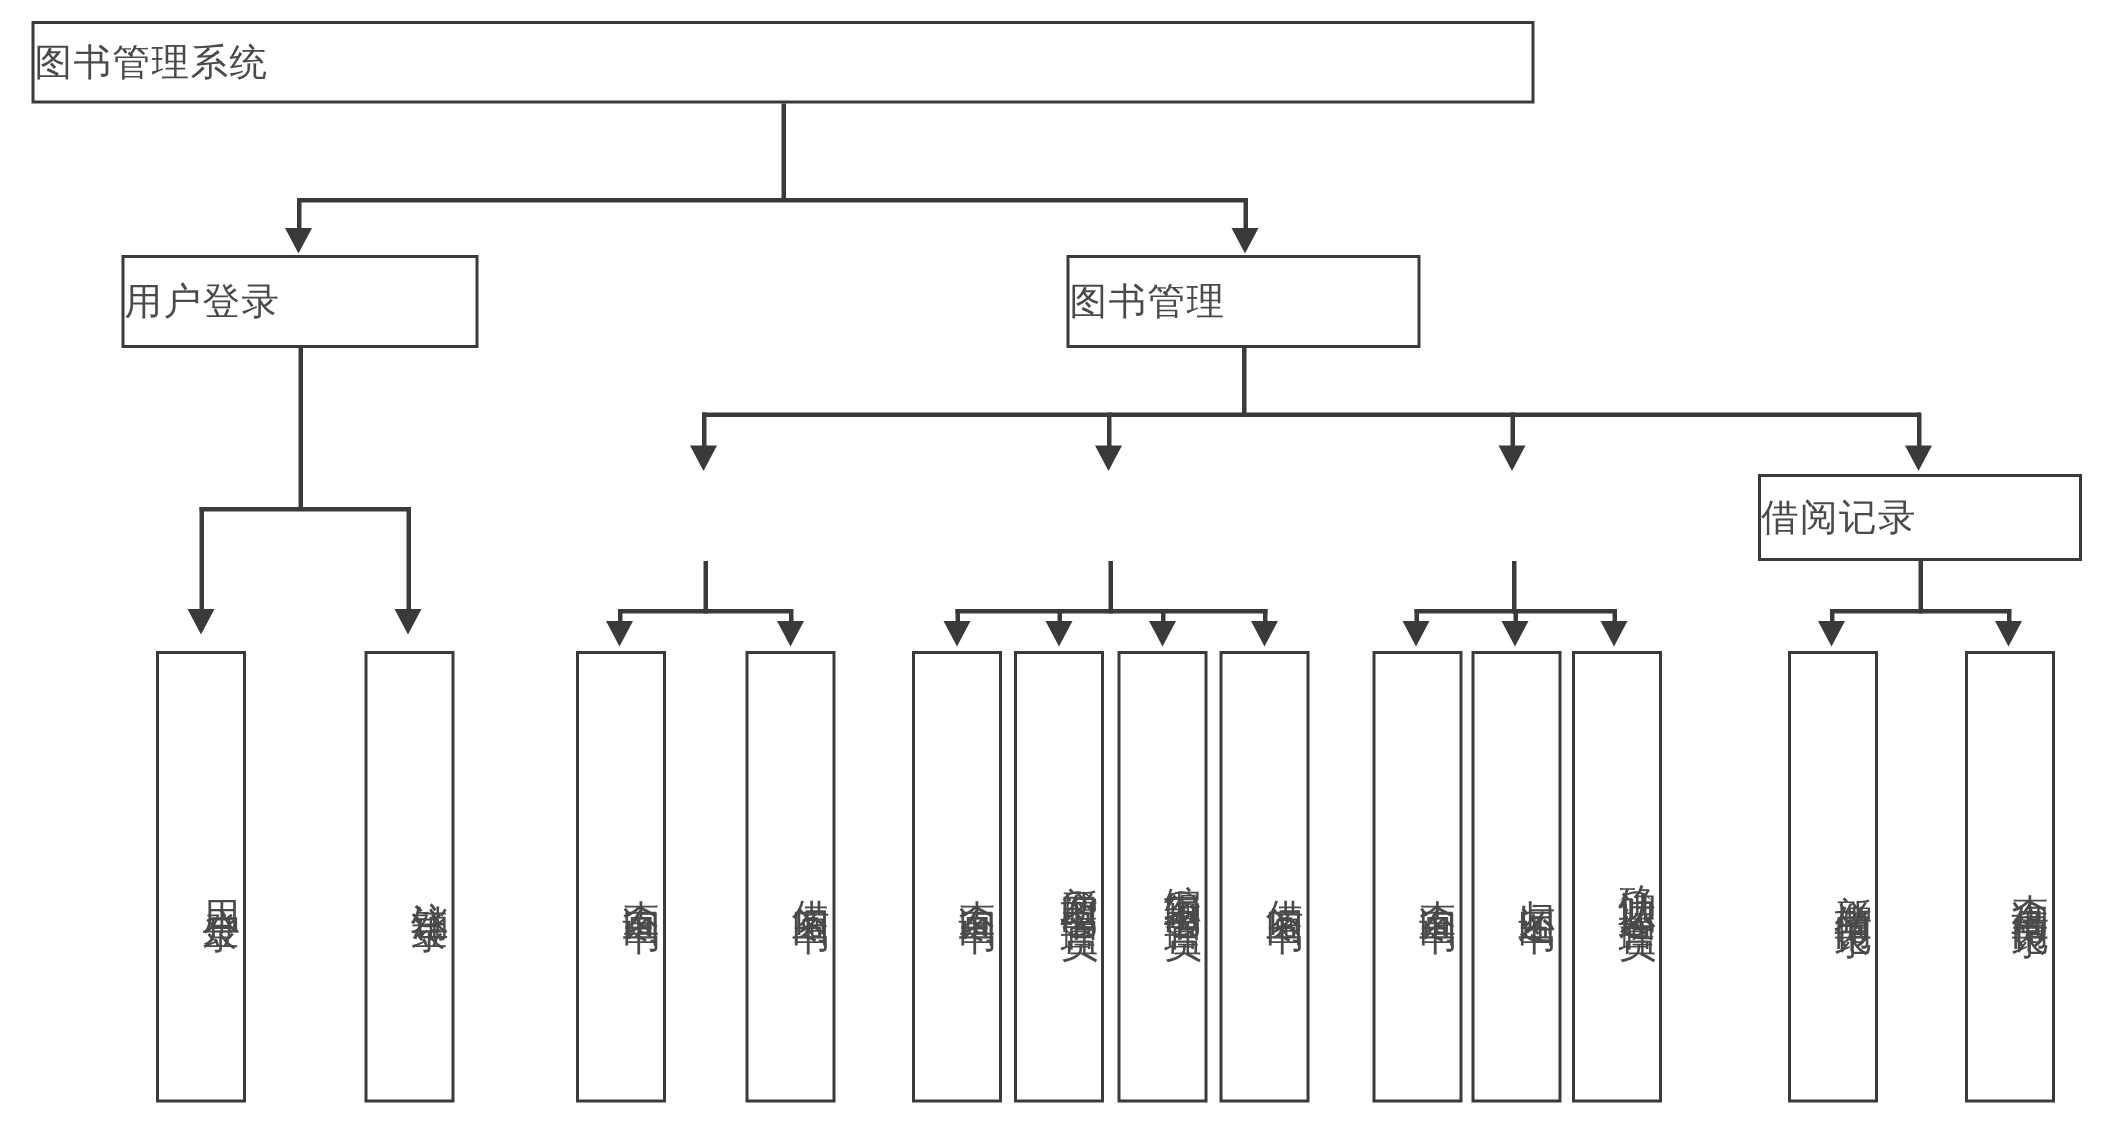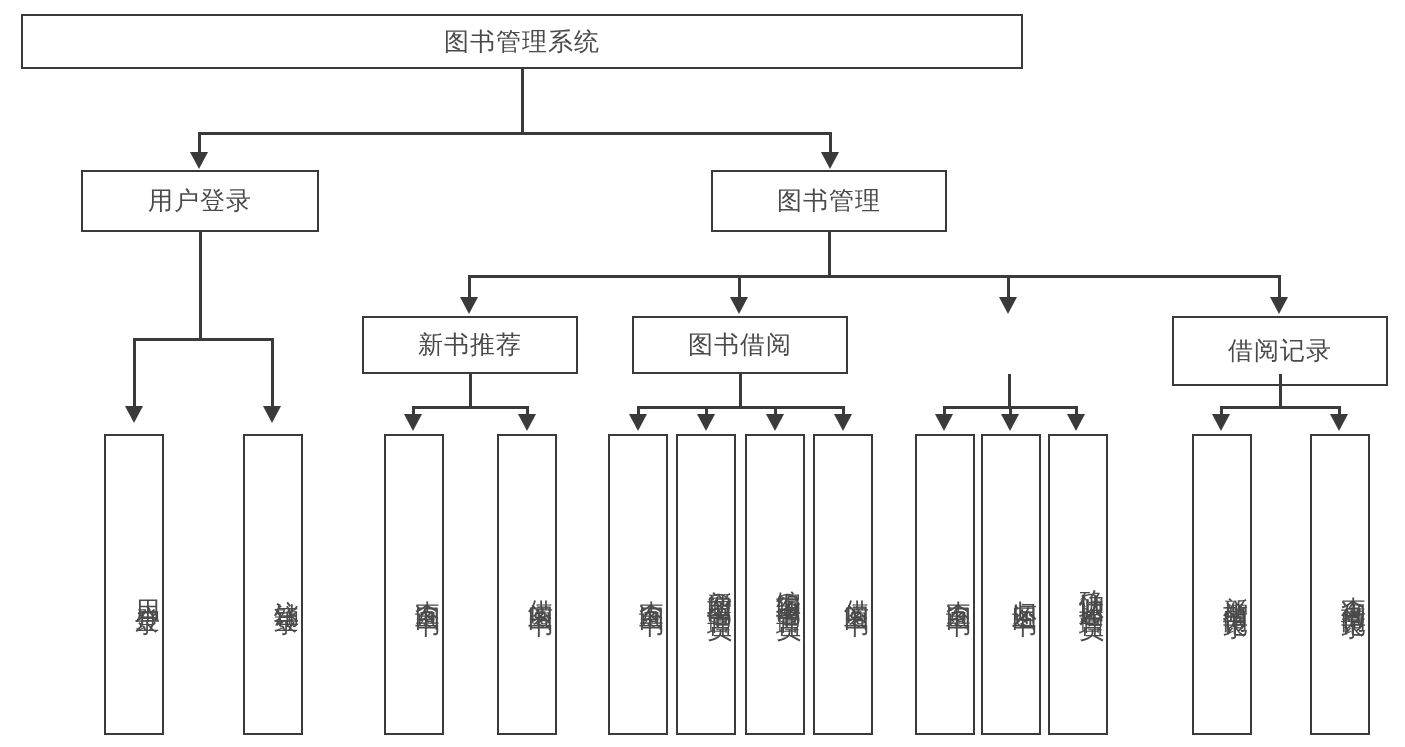--- a/index.html
+++ b/index.html
@@ -19,21 +19,20 @@
     overflow: hidden;
   }
   
   .node {
     position: absolute;
     box-sizing: border-box;
     border: 2.5px solid #3a3a3a;
     background: #ffffff;
     display: flex;
     align-items: center;
-    justify-content: center;
     color: #4a4a4a;
     line-height: 1.18;
   }
   .node.horiz {
     font-size: 25px;
     letter-spacing: 1px;
   }
   .node.vert {
     writing-mode: vertical-rl;
     text-orientation: upright;
@@ -117,27 +116,21 @@
 
   <div class="line vline" style="left:738px; top:275px; width:2.5px; height:25px;"></div>
   <div class="arrow" style="left:730px; top:297px;"></div>
 
   <div class="line vline" style="left:1007px; top:275px; width:2.5px; height:25px;"></div>
   <div class="arrow" style="left:999px; top:297px;"></div>
 
   <div class="line vline" style="left:1278px; top:275px; width:2.5px; height:25px;"></div>
   <div class="arrow" style="left:1270px; top:297px;"></div>
 
-  <div class="node horiz" style="left:362px; top:316px; width:216px; height:58px;">
-    <span>新书推荐</span>
-  </div>
-  <div class="node horiz" style="left:632px; top:316px; width:216px; height:58px;">
-    <span>图书借阅</span>
-  </div>
-  <div class="node horiz" style="left:1172px; top:316px; width:216px; height:70px;">
+  <div class="node horiz" style="left:1172px; top:316px; width:216px; height:58px;">
     <span>借阅记录</span>
   </div>
 
   <div class="line vline" style="left:469px; top:374px; width:2.5px; height:35px;"></div>
   <div class="line hline" style="left:412px; top:406px; width:116px; height:2.5px;"></div>
   <div class="line vline" style="left:412px; top:406px; width:2.5px; height:12px;"></div>
   <div class="arrow" style="left:404px; top:414px;"></div>
   <div class="line vline" style="left:526px; top:406px; width:2.5px; height:12px;"></div>
   <div class="arrow" style="left:518px; top:414px;"></div>
 

